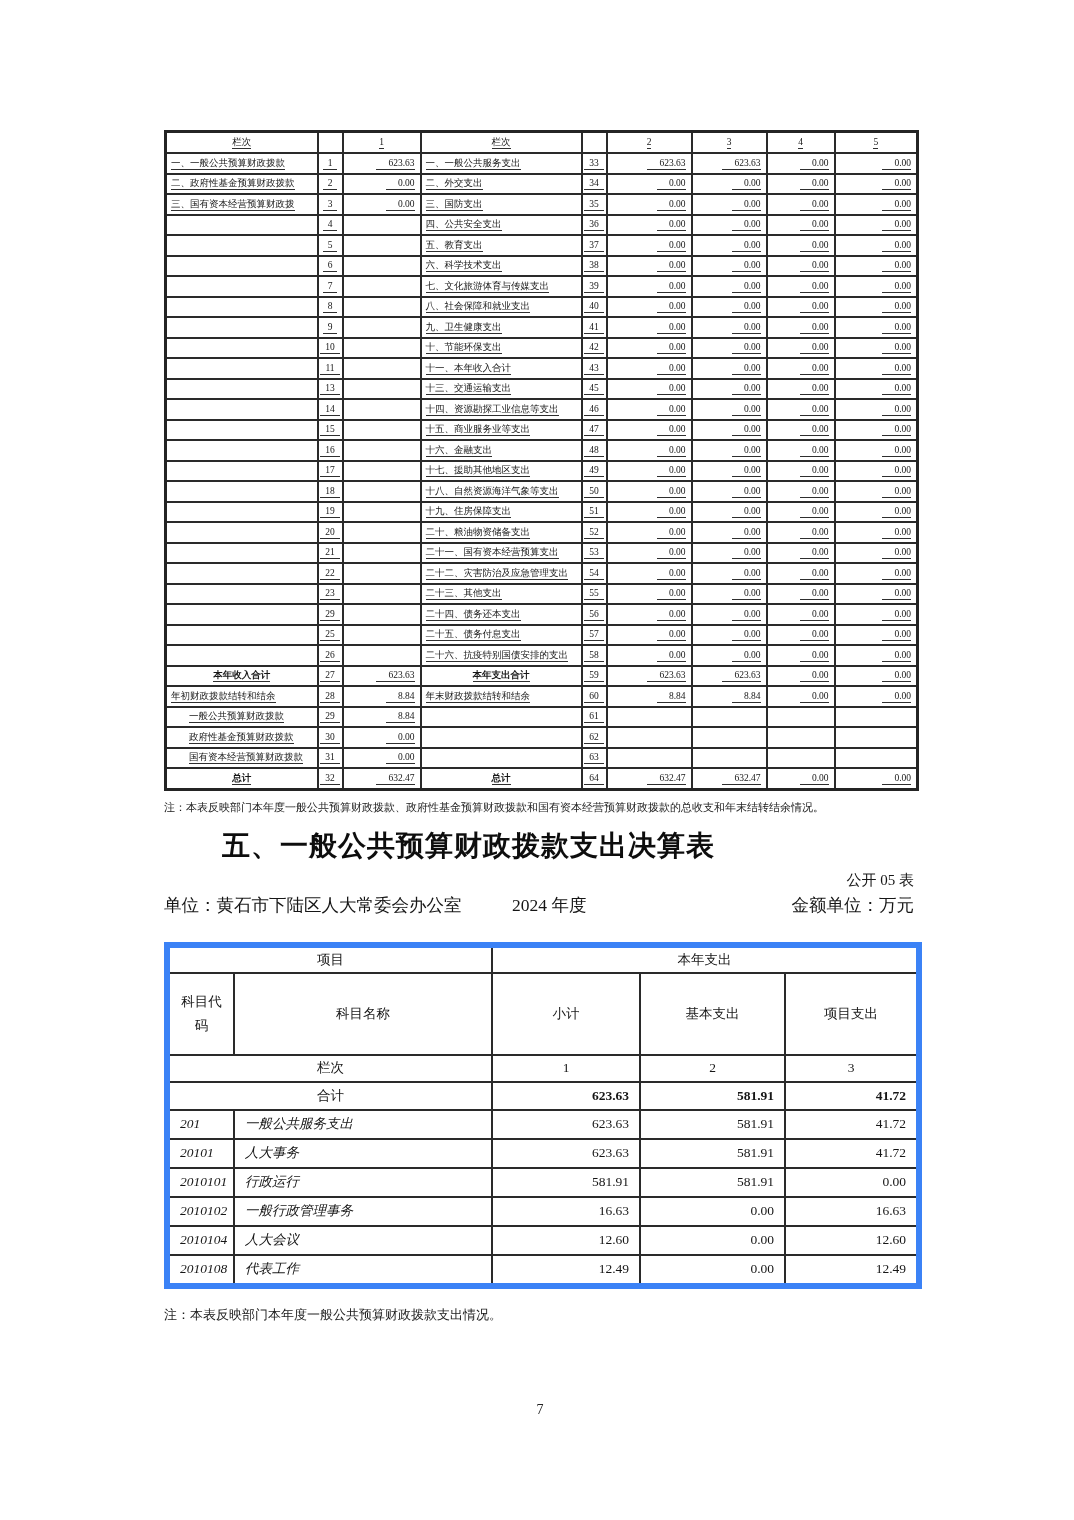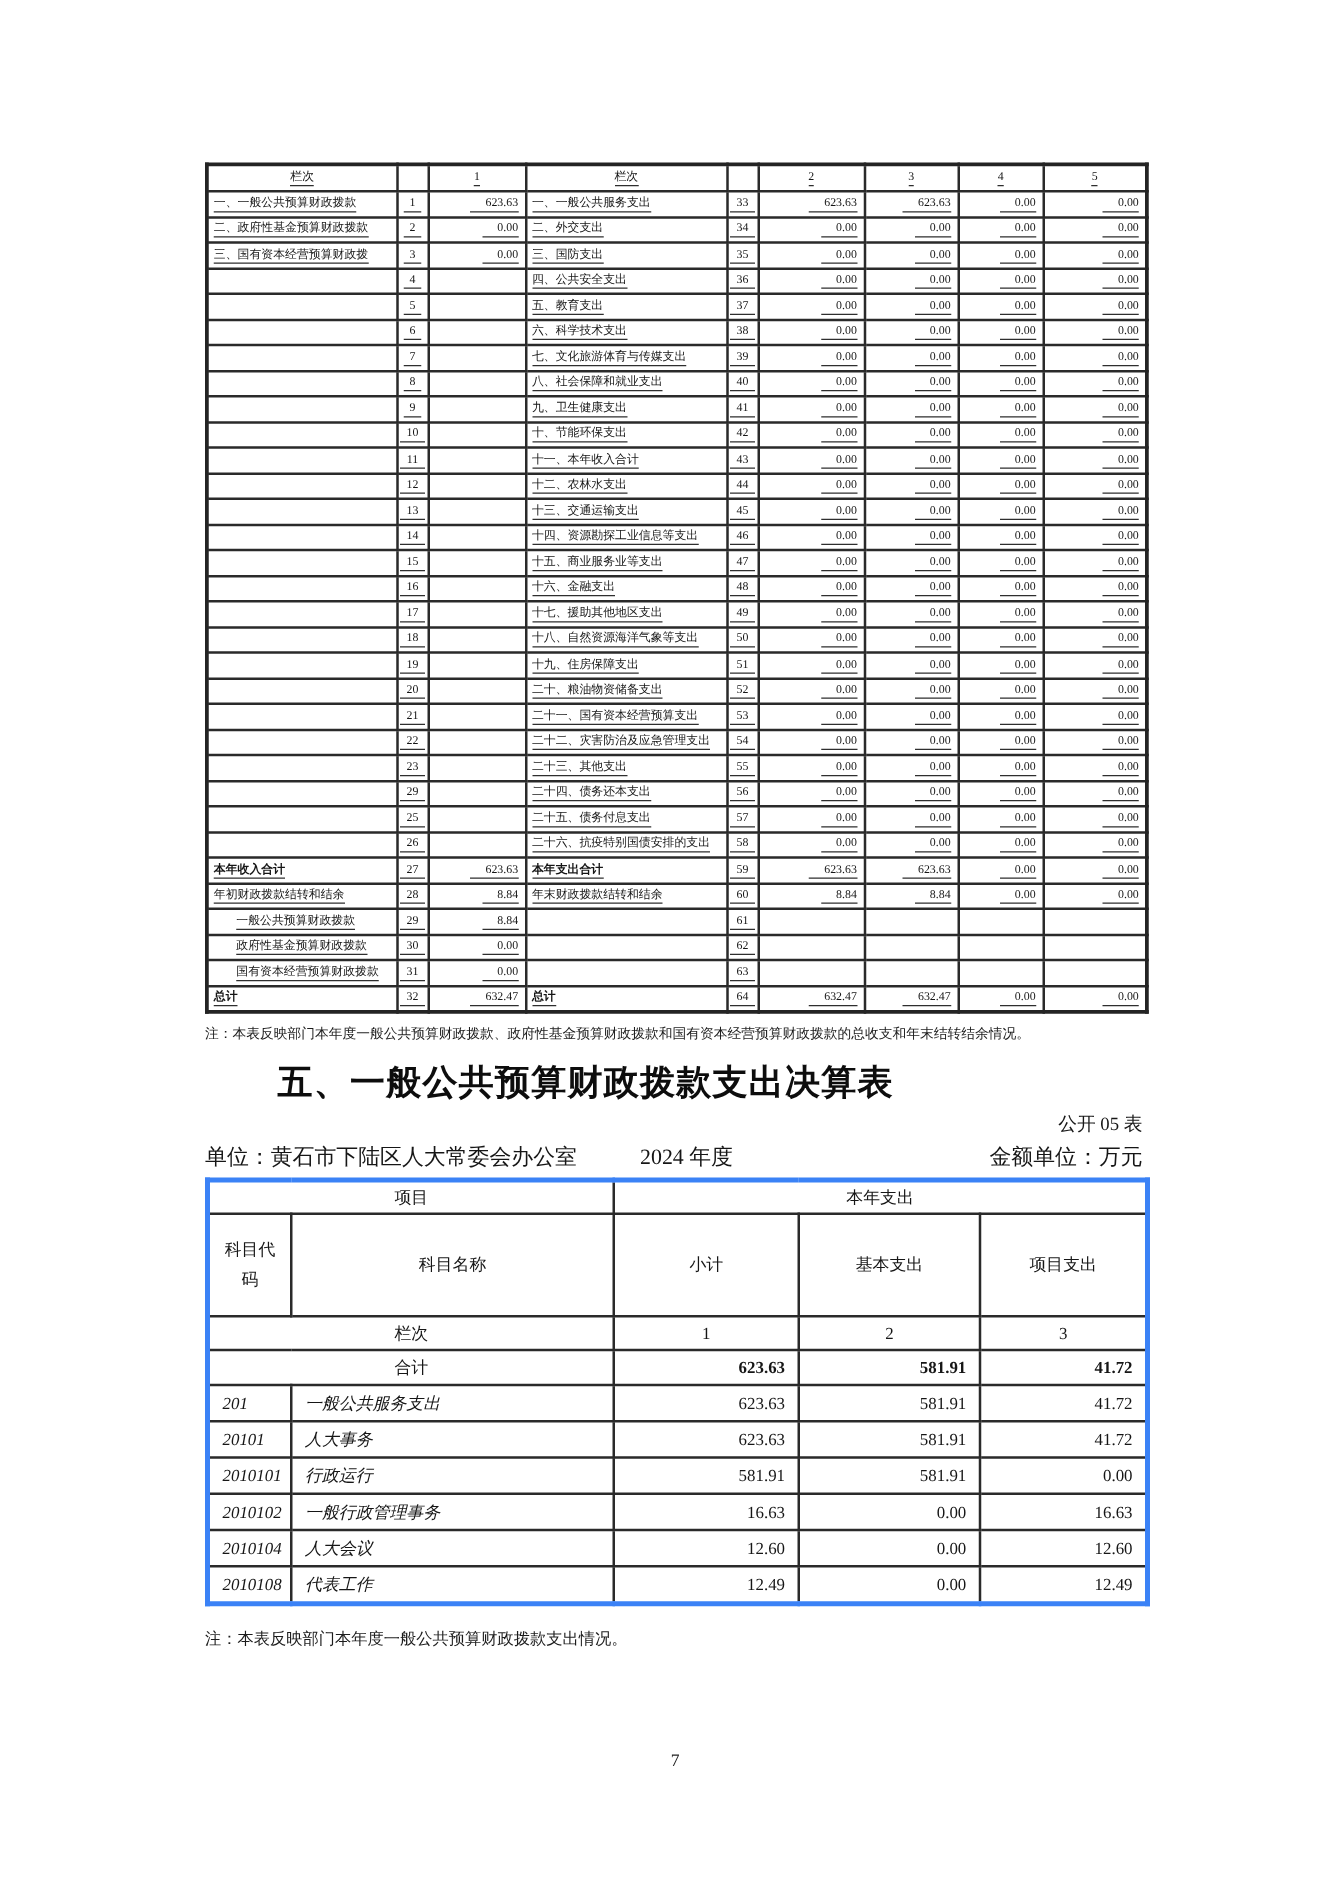--- a/index.html
+++ b/index.html
@@ -9,21 +9,21 @@
     overflow:hidden;
   }
   .page{position:absolute;left:164px;top:0;width:752px;}
 
   
   table.t1{border-collapse:collapse;table-layout:fixed;width:752px;margin-top:130px;border:3px solid #242424;}
   table.t1 td{border:2px solid #2a2a2a;height:18.5px;padding:0 4px;font-size:9.5px;line-height:11px;
     white-space:nowrap;overflow:hidden;vertical-align:middle;}
   table.t1 thead td{height:19px;text-align:center;}
   .t1 .lab{text-align:left;}
-  .t1 .bc{font-weight:bold;}
+  .t1 .bc{text-align:center;font-weight:bold;}
   .t1 .ind{padding-left:22px;}
   .t1 .rn{text-align:center;padding:0;}
   .t1 .amt{text-align:right;padding-right:5px;}
   .u{border-bottom:1px solid #2e2e2e;padding-bottom:1px;}
   .amt .u{padding-left:12px;}
   .rn .u{padding-left:5px;padding-right:5px;}
 
   
   .note1{font-size:11px;line-height:14px;margin-top:9px;color:#1c1c1c;}
   .note2{font-size:13px;line-height:16px;margin-top:18px;color:#1c1c1c;}
@@ -31,21 +31,21 @@
   
   .title{font-family:"Liberation Sans","DejaVu Sans",sans-serif;font-weight:bold;
     font-size:28px;line-height:32px;margin:16px 0 0 58px;color:#0d0d0d;letter-spacing:1px;}
   .pub{font-size:15px;line-height:19px;margin-top:9px;text-align:right;padding-right:2px;}
   .meta{display:flex;align-items:flex-start;font-size:17.5px;line-height:26px;margin-top:2px;}
   .meta .unit{width:302px;}
   .meta .year{margin-left:46px;white-space:nowrap;}
   .meta .amt-unit{margin-left:auto;white-space:nowrap;padding-right:2px;}
 
   
-  table.t2{border-collapse:collapse;table-layout:fixed;width:752px;margin-top:4px;border:4px solid #3b82f6;}
+  table.t2{border-collapse:collapse;table-layout:fixed;width:752px;margin-top:24px;border:6px solid #3b82f6;}
   table.t2 td{border:2px solid #2a2a2a;font-size:13.5px;line-height:24px;padding:0 10px;vertical-align:middle;}
   .t2 .c{text-align:center;}
   .t2 .r{text-align:right;}
   .t2 .l{text-align:left;font-style:italic;}
   .t2 .b{font-weight:bold;}
   .t2 tr.h1 td{height:24px;}
   .t2 tr.h2 td{height:80px;text-align:center;}
   .t2 tr.h3 td{height:25px;}
   .t2 tr.h4 td{height:26px;}
   .t2 tbody td{height:27px;}
@@ -192,31 +192,20 @@
           <td class="amt"><span class="u">0.00</span></td>
           <td class="amt"><span class="u">0.00</span></td>
           <td class="amt"><span class="u">0.00</span></td>
         </tr>
         <tr>
           <td class="lab"></td>
           <td class="rn"><span class="u">11</span></td>
           <td class="amt"></td>
           <td class="lab"><span class="u">十一、本年收入合计</span></td>
           <td class="rn"><span class="u">43</span></td>
-          <td class="amt"><span class="u">0.00</span></td>
-          <td class="amt"><span class="u">0.00</span></td>
-          <td class="amt"><span class="u">0.00</span></td>
-          <td class="amt"><span class="u">0.00</span></td>
-        </tr>
-        <tr>
-          <td class="lab"></td>
-          <td class="rn"><span class="u">12</span></td>
-          <td class="amt"></td>
-          <td class="lab"><span class="u">十二、农林水支出</span></td>
-          <td class="rn"><span class="u">44</span></td>
           <td class="amt"><span class="u">0.00</span></td>
           <td class="amt"><span class="u">0.00</span></td>
           <td class="amt"><span class="u">0.00</span></td>
           <td class="amt"><span class="u">0.00</span></td>
         </tr>
         <tr>
           <td class="lab"></td>
           <td class="rn"><span class="u">13</span></td>
           <td class="amt"></td>
           <td class="lab"><span class="u">十三、交通运输支出</span></td>

